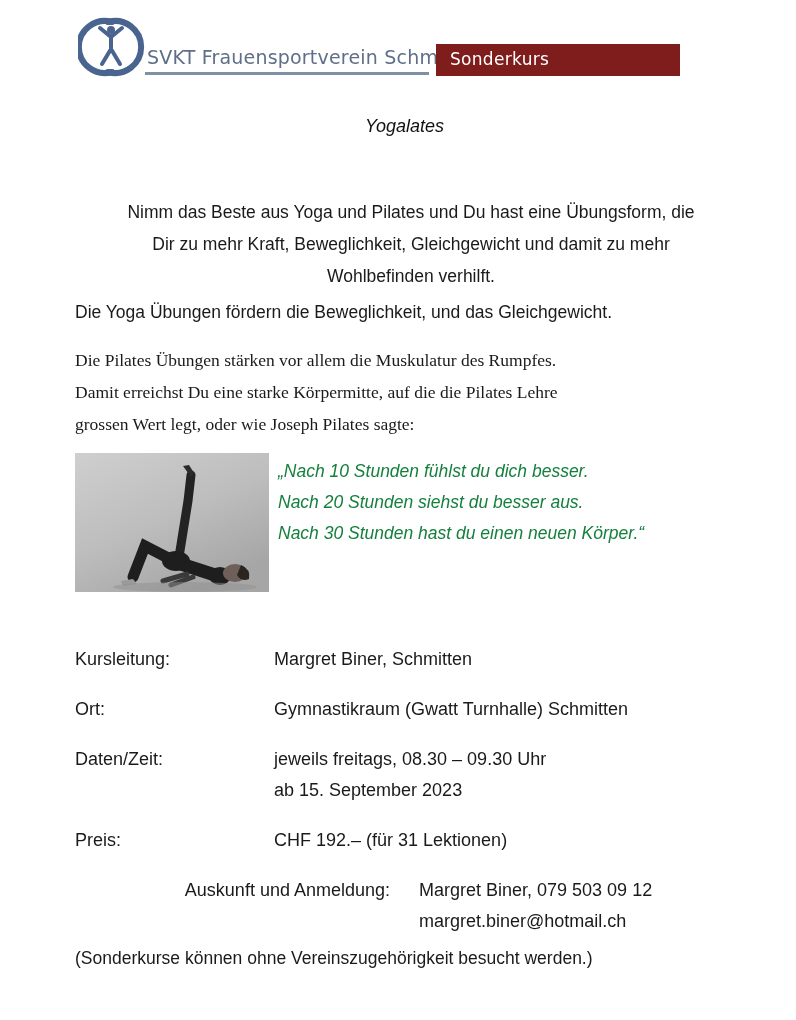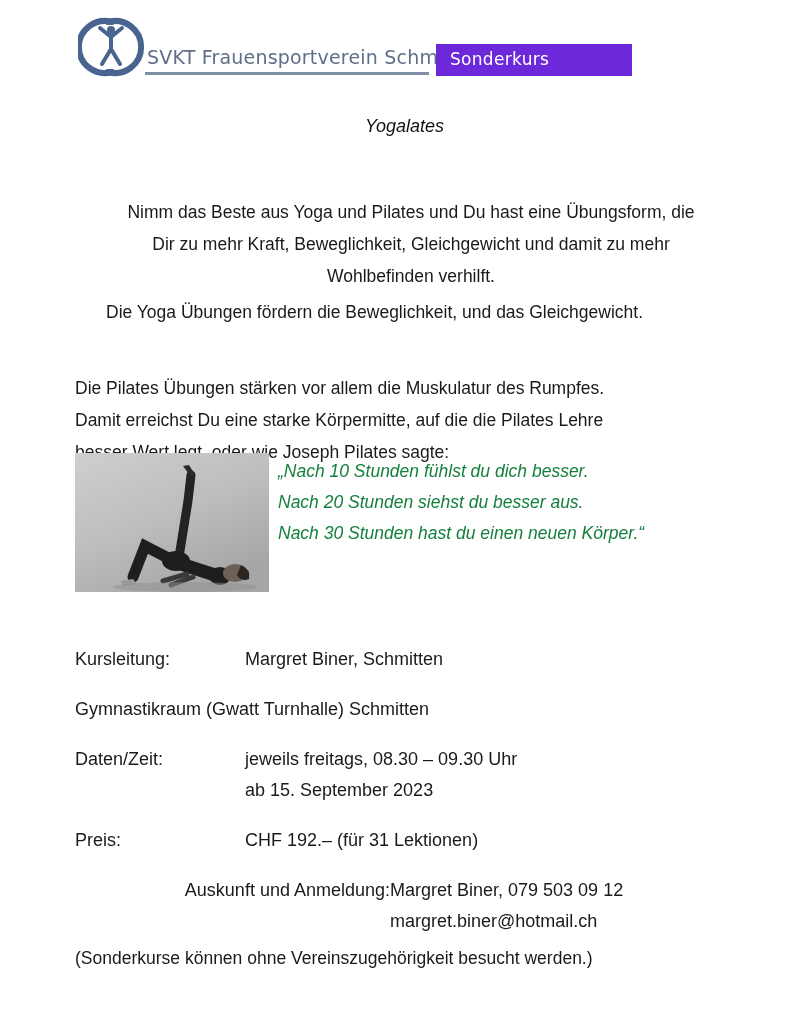--- a/index.html
+++ b/index.html
@@ -49,21 +49,22 @@
     width: 284px;
     height: 3px;
     background: #7f8fa6;
   }
   .kurs-banner {
     position: absolute;
     left: 436px;
     top: 44px;
     width: 196px;
     height: 32px;
-    background: #6d28d9;
+    background: #7f1d1d;
+    padding-left: 48px;
   }
   .kurs-banner-label {
     position: absolute;
     left: 14px;
     top: 5px;
     font-size: 17px;
     color: #ffffff;
     font-family: "DejaVu Sans", sans-serif;
     letter-spacing: 0.3px;
     white-space: nowrap;
@@ -83,22 +84,22 @@
   
   .body-block {
     position: absolute;
     left: 75px;
     width: 672px;
     font-size: 17.5px;
     line-height: 32px;
     color: #1a1a1a;
   }
   .para-1 { top: 196px; text-align: center; }
-  .para-2 { top: 296px; margin-left: 31px; }
-  .para-3 { top: 372px; }
+  .para-2 { top: 296px; }
+  .para-3 { top: 344px; font-family: Liberation Serif, serif; }
   .body-block .ln { display: block; white-space: nowrap; }
 
   
   .photo {
     position: absolute;
     left: 75px;
     top: 453px;
     width: 194px;
     height: 139px;
     background: linear-gradient(160deg, #c9c9c9 0%, #b9b9b9 45%, #a9a9a9 100%);
@@ -134,21 +135,21 @@
   .drow .lbl {
     display: inline-block;
     width: 170px;
     vertical-align: top;
     white-space: nowrap;
   }
   .drow .val {
     display: inline-block;
     vertical-align: top;
   }
-  .drow .val .ln { display: block; white-space: nowrap; }
+  .drow .val .ln { display: block; white-space: nowrap; margin-left: 29px; }
 
   .drow-contact .lbl { width: 315px; text-align: right; }
 
   
   .footnote {
     position: absolute;
     left: 75px;
     top: 948px;
     font-size: 17.5px;
     color: #1a1a1a;
@@ -194,21 +195,21 @@
   <span class="ln">Wohlbefinden verhilft.</span>
 </div>
 
 <div class="body-block para-2">
   <span class="ln">Die Yoga Übungen fördern die Beweglichkeit, und das Gleichgewicht.</span>
 </div>
 
 <div class="body-block para-3">
   <span class="ln">Die Pilates Übungen stärken vor allem die Muskulatur des Rumpfes.</span>
   <span class="ln">Damit erreichst Du eine starke Körpermitte, auf die die Pilates Lehre</span>
-  <span class="ln">besser Wert legt, oder wie Joseph Pilates sagte:</span>
+  <span class="ln">grossen Wert legt, oder wie Joseph Pilates sagte:</span>
 </div>
 
 <div class="photo">
   <svg width="194" height="139" viewBox="0 0 194 139" aria-hidden="true">
     <defs>
       <linearGradient id="bg" x1="0" y1="0" x2="0.6" y2="1">
         <stop offset="0%" stop-color="#cfcfcf"></stop>
         <stop offset="55%" stop-color="#bdbdbd"></stop>
         <stop offset="100%" stop-color="#a6a6a6"></stop>
       </linearGradient>
@@ -244,21 +245,21 @@
   <span class="ln">Nach 30 Stunden hast du einen neuen Körper.“</span>
 </div>
 
 <div class="details">
 
   <div class="drow">
     <span class="lbl">Kursleitung:</span><span class="val"><span class="ln">Margret Biner, Schmitten</span></span>
   </div>
 
   <div class="drow">
-    <span class="val"><span class="ln">Gymnastikraum (Gwatt Turnhalle) Schmitten</span></span>
+    <span class="lbl">Ort:</span><span class="val"><span class="ln">Gymnastikraum (Gwatt Turnhalle) Schmitten</span></span>
   </div>
 
   <div class="drow">
     <span class="lbl">Daten/Zeit:</span><span class="val"><span class="ln">jeweils freitags, 08.30 – 09.30 Uhr</span><span class="ln">ab 15. September 2023</span></span>
   </div>
 
   <div class="drow">
     <span class="lbl">Preis:</span><span class="val"><span class="ln">CHF 192.– (für 31 Lektionen)</span></span>
   </div>
 

